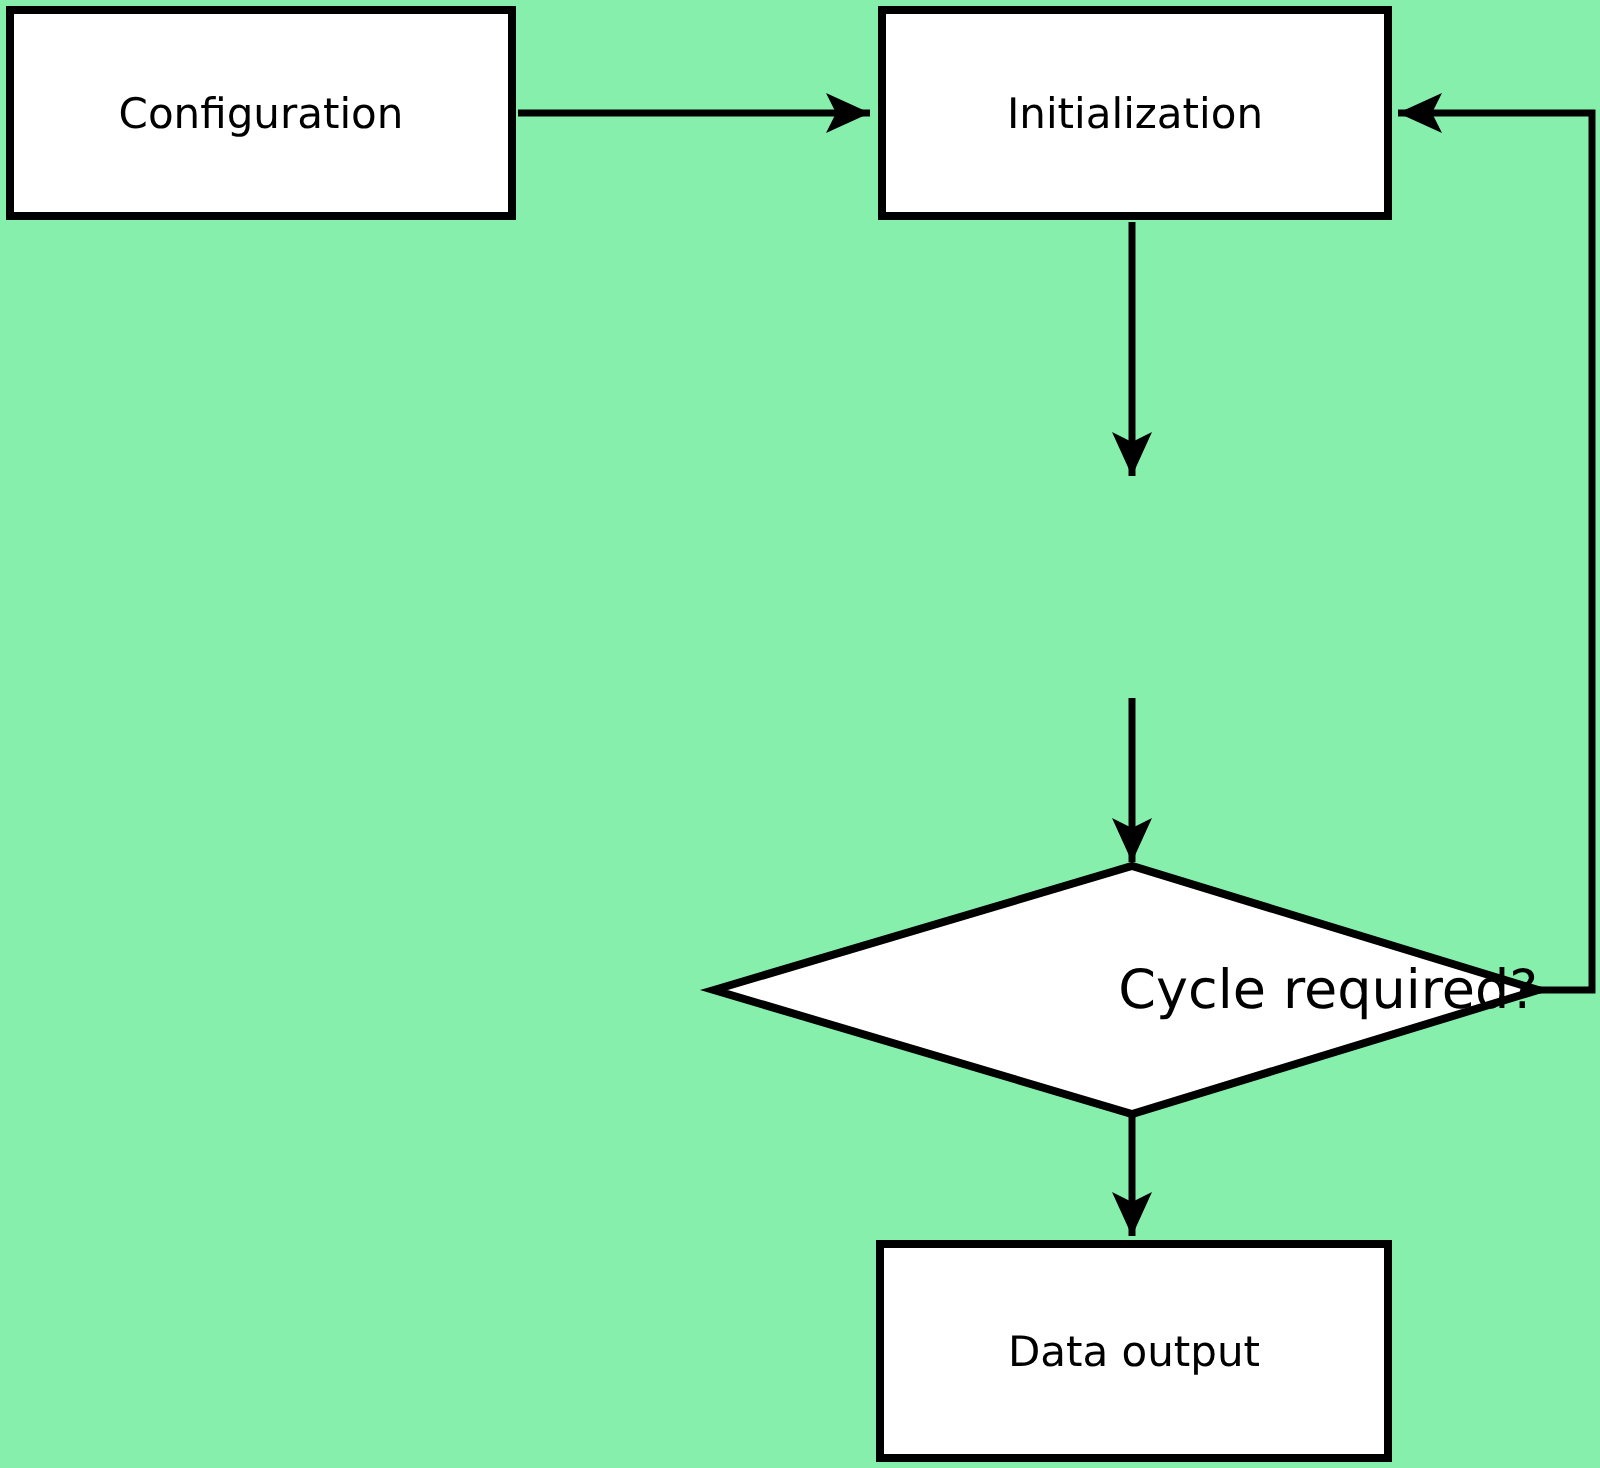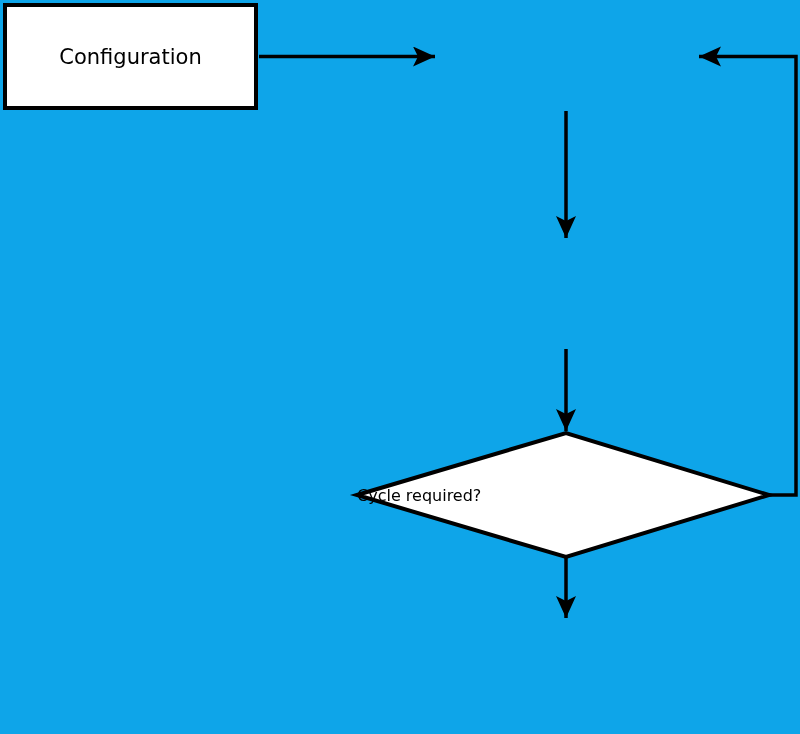--- a/index.html
+++ b/index.html
@@ -4,21 +4,21 @@
 <style>
   html, body {
     margin: 0;
     padding: 0;
     background: #ffffff;
   }
   #canvas {
     position: relative;
     width: 800px;
     height: 734px;
-    background: #0ea5e9;
+    background: #86efac;
     font-family: "DejaVu Sans", sans-serif;
     overflow: hidden;
   }
   #edges-svg {
     position: absolute;
     left: 0;
     top: 0;
     width: 800px;
     height: 734px;
   }
@@ -39,22 +39,22 @@
   .node-measure { left: 438px; top: 240px; width: 257px; height: 109px; }
   .node-output  { left: 438px; top: 620px; width: 258px; height: 111px; }
   .diamond-label {
     position: absolute;
     left: 357px;
     top: 433px;
     width: 412px;
     height: 124px;
     display: flex;
     align-items: center;
-    justify-content: flex-start;
-    font-size: 16px;
+    justify-content: flex-end;
+    font-size: 27px;
     color: #000000;
     white-space: nowrap;
     pointer-events: none;
   }
 </style>
 </head>
 <body>
 
 <div id="canvas">
 
@@ -75,20 +75,26 @@
 
     <polyline points="769,495 796,495 796,56.5 699,56.5" fill="none" stroke="#000000" stroke-width="3.5" marker-end="url(#arrowhead)"></polyline>
 
     <polygon points="357,495 566,433 769,495 566,557" fill="#ffffff" stroke="#000000" stroke-width="4" stroke-linejoin="miter"></polygon>
   </svg>
 
   <div class="node node-config">
     <span>Configuration</span>
   </div>
 
+  <div class="node node-init">
+    <span>Initialization</span>
+  </div>
 
 
   <div class="diamond-label">
     <span>Cycle required?</span>
   </div>
 
+  <div class="node node-output">
+    <span>Data output</span>
+  </div>
 
 </div>
 
 </body></html>

